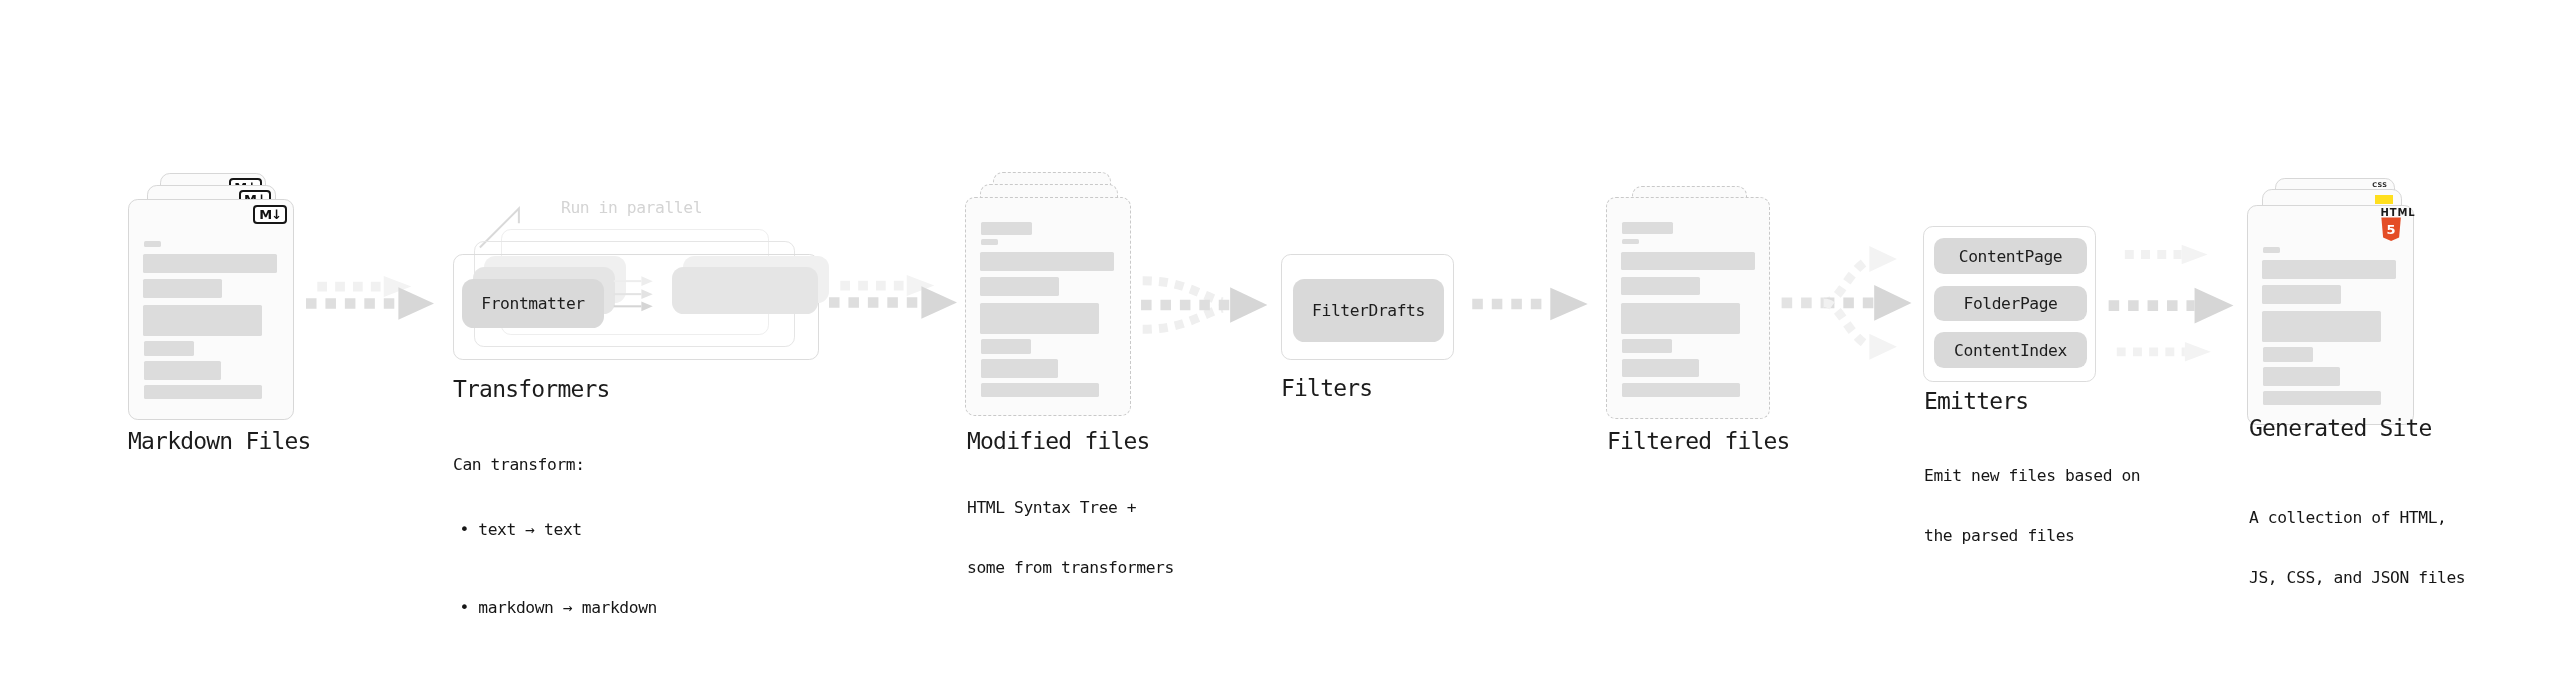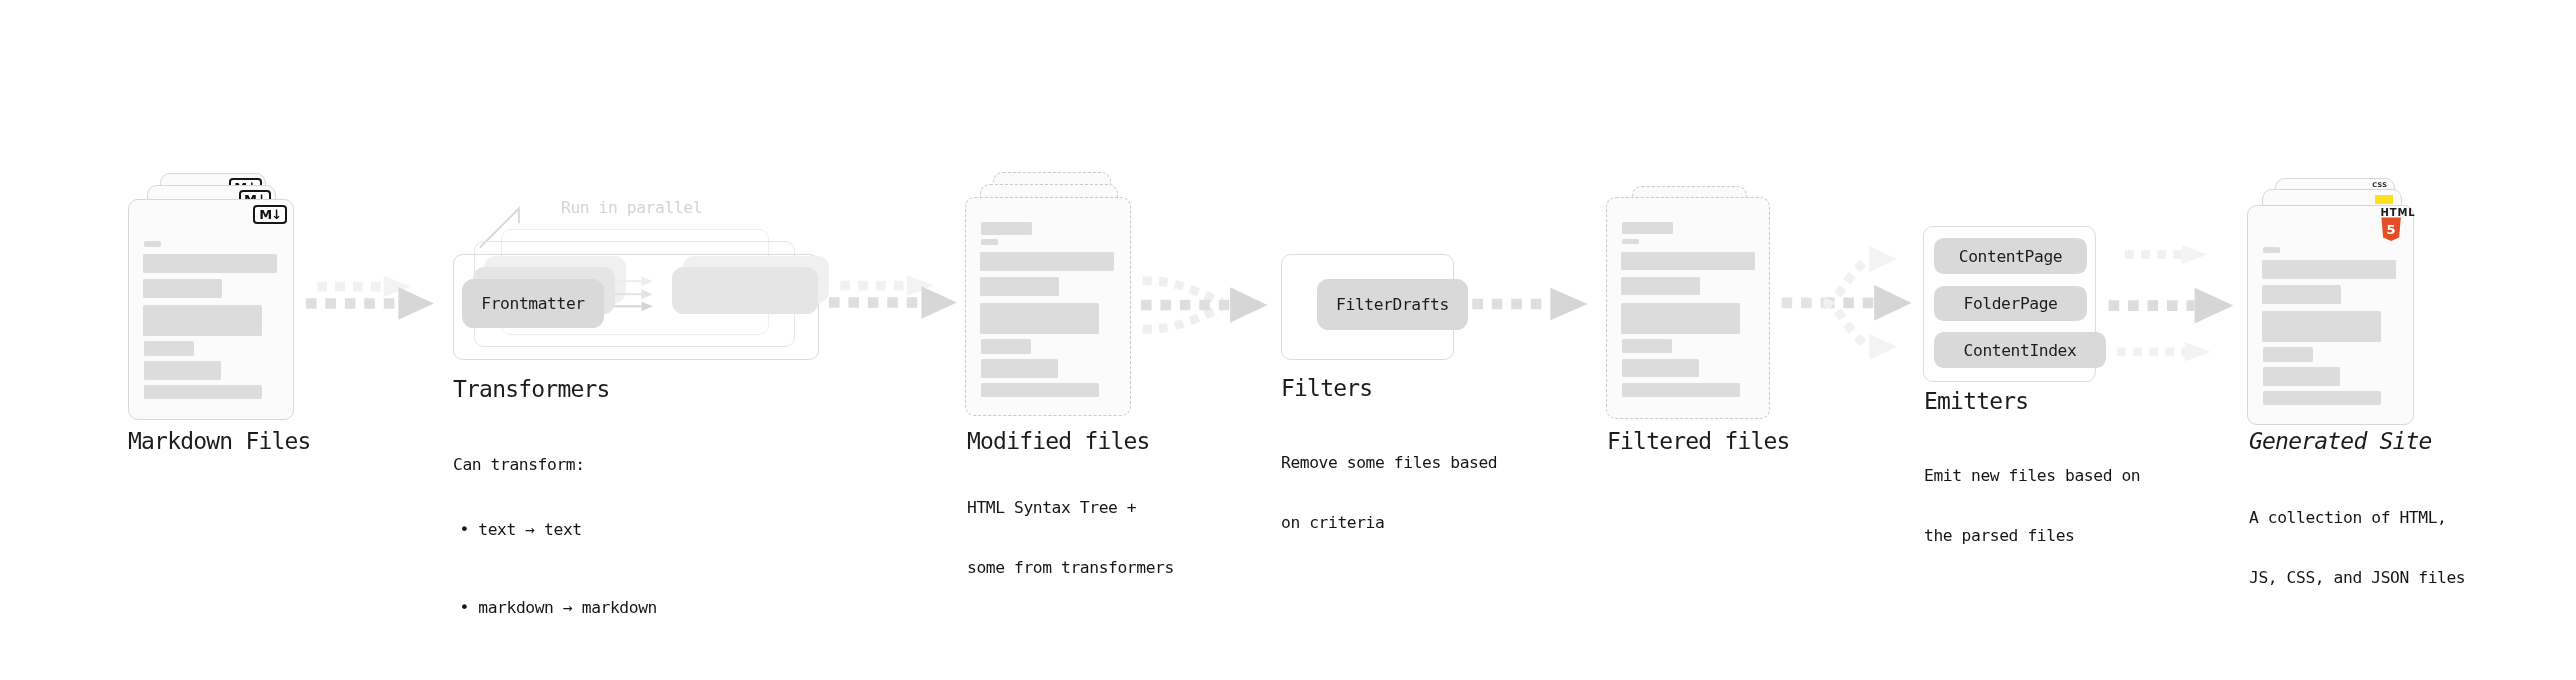--- a/index.html
+++ b/index.html
@@ -144,26 +144,22 @@
   </div>
 
   <svg class="abs" style="left:1136px;top:271px;" width="138" height="68" viewBox="0 0 170 84">
     <path d="M8,12 C55,12 72,26 106,38" fill="none" stroke="#efefef" stroke-width="11" stroke-dasharray="11 9"></path>
     <path d="M8,72 C55,72 72,58 106,46" fill="none" stroke="#efefef" stroke-width="11" stroke-dasharray="11 9"></path>
     <line x1="6" y1="42" x2="116" y2="42" stroke="#dedede" stroke-width="13" stroke-dasharray="13 11"></line>
     <polygon points="116,20 116,64 162,42" fill="#d6d6d6"></polygon>
   </svg>
 
   <div class="obox" style="left:1281px;top:254px;width:173px;height:106px;border-color:#dcdcdc;"></div>
-  <div class="btn" style="left:1293px;top:279px;width:151px;height:51px;margin-left:24px;">FilterDrafts</div>
+  <div class="btn" style="left:1293px;top:279px;width:151px;height:63px;">FilterDrafts</div>
   <div class="title" style="left:1281px;top:375px;">Filters</div>
-  <div class="body" style="left:1281px;top:412px;">
-    <div>Remove some files based</div>
-    <div>on criteria</div>
-  </div>
 
   <svg class="abs" style="left:1469px;top:286px;" width="122" height="36" viewBox="0 0 150 44">
     <line x1="4" y1="22" x2="100" y2="22" stroke="#dedede" stroke-width="13" stroke-dasharray="13 11"></line>
     <polygon points="100,2 100,42 146,22" fill="#d6d6d6"></polygon>
   </svg>
 
   <div class="abs" style="left:1606px;top:186px;width:164px;height:232px;">
     <div class="card dashed" style="left:26px;top:0;width:115px;height:219px;"></div>
     <div class="card dashed" style="left:0;top:10.6px;width:164px;height:222px;" data-bars="">
         <i></i>
@@ -184,21 +180,21 @@
     <polygon points="110,12 110,44 144,28" fill="#f3f3f3"></polygon>
     <line x1="54" y1="82" x2="116" y2="82" stroke="#dcdcdc" stroke-width="13" stroke-dasharray="13 11"></line>
     <polygon points="116,60 116,104 162,82" fill="#d6d6d6"></polygon>
     <path d="M54,82 C74,82 82,120 110,136" fill="none" stroke="#f1f1f1" stroke-width="11" stroke-dasharray="11 9"></path>
     <polygon points="110,120 110,152 144,136" fill="#f3f3f3"></polygon>
   </svg>
 
   <div class="obox" style="left:1923px;top:226px;width:173px;height:156px;border-color:#dcdcdc;"></div>
   <div class="btn" style="left:1934px;top:238px;width:153px;height:36px;border-radius:9.8px;">ContentPage</div>
   <div class="btn" style="left:1934px;top:286px;width:153px;height:35px;border-radius:9.8px;">FolderPage</div>
-  <div class="btn" style="left:1934px;top:332px;width:172px;height:36px;border-radius:9.8px;">ContentIndex</div>
+  <div class="btn" style="left:1934px;top:332px;width:153px;height:36px;border-radius:9.8px;">ContentIndex</div>
   <div class="title" style="left:1924px;top:388px;">Emitters</div>
   <div class="body" style="left:1924px;top:425px;">
     <div>Emit new files based on</div>
     <div>the parsed files</div>
   </div>
 
   <svg class="abs" style="left:2105px;top:244px;" width="137" height="120" viewBox="0 0 168 148">
     <line x1="24" y1="13" x2="94" y2="13" stroke="#f1f1f1" stroke-width="11" stroke-dasharray="11 9"></line>
     <polygon points="94,1 94,25 126,13" fill="#f3f3f3"></polygon>
     <line x1="4" y1="76" x2="110" y2="76" stroke="#dcdcdc" stroke-width="13" stroke-dasharray="13 11"></line>
@@ -227,20 +223,20 @@
     <i></i>
         <i></i>
         <i></i>
         <i></i>
         <i></i>
         <i></i>
         <i></i>
         <i></i>
       </div>
   </div>
-  <div class="title" style="left:2249px;top:428px;font-style:italic;">Generated Site</div>
+  <div class="title" style="left:2249px;top:415px;">Generated Site</div>
   <div class="body" style="left:2249px;top:467px;">
     <div>A collection of HTML,</div>
     <div>JS, CSS, and JSON files</div>
   </div>
 
 </div>
 
 
 </body></html>

